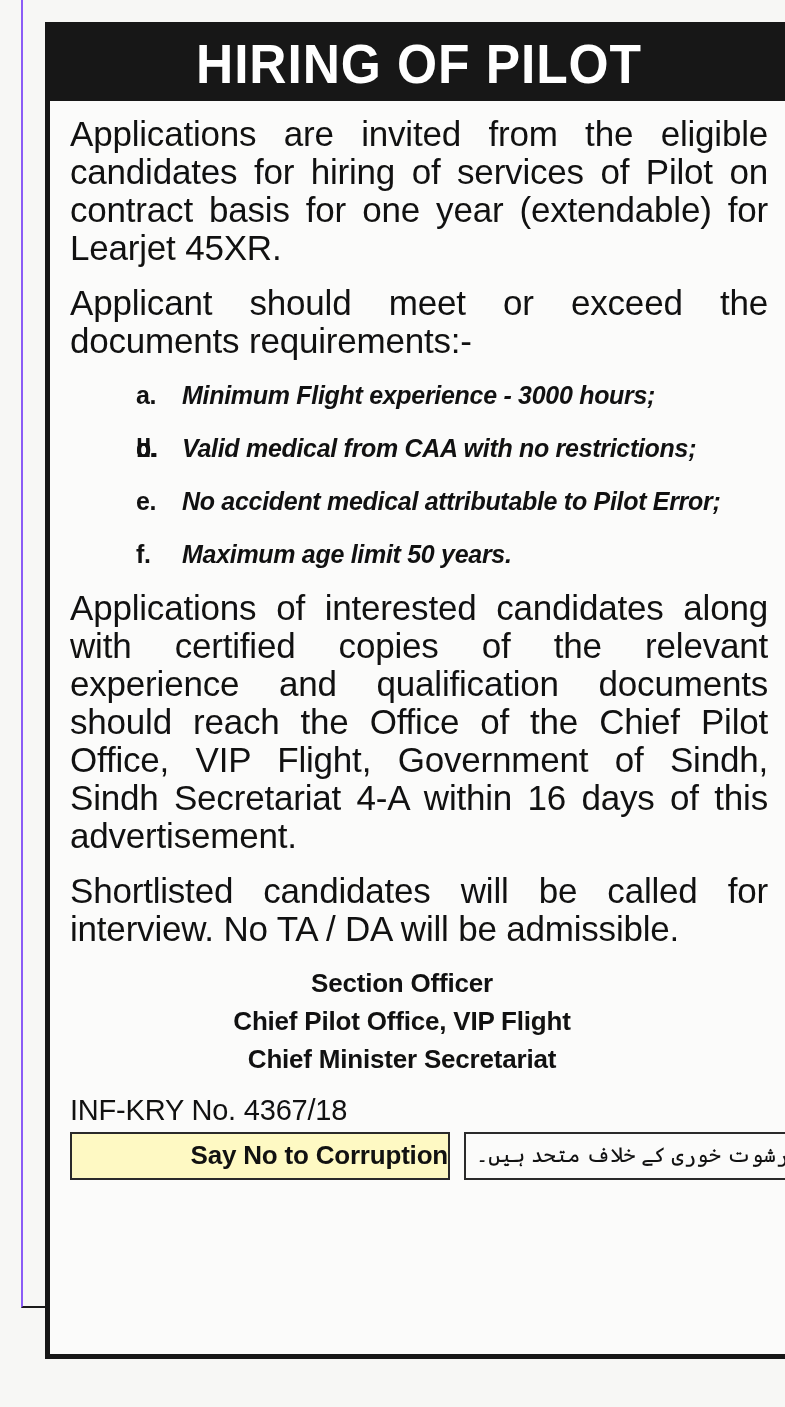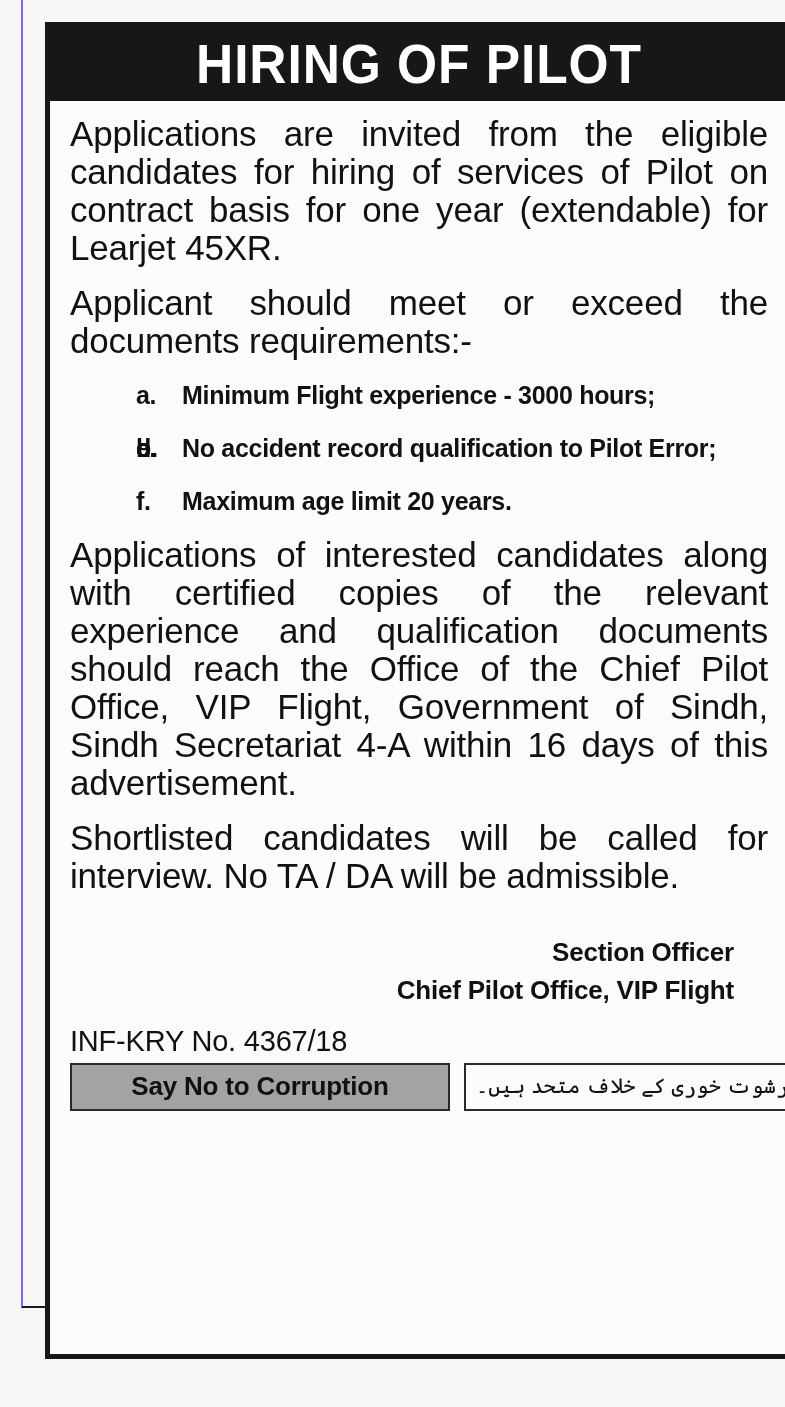--- a/index.html
+++ b/index.html
@@ -97,25 +97,26 @@
   .req-list li .marker {
     position: absolute;
     left: 66px;
     top: 0;
     width: 38px;
     font-weight: bold;
     text-align: left;
   }
   .req-list li .item-text {
     display: block;
+    font-style: italic;
   }
 
   .signature {
-    margin-top: 38px;
-    text-align: right;
+    margin-top: 16px;
+    text-align: center;
     padding-right: 34px;
   }
   .signature .sig-line {
     display: block;
     font-size: 26px;
     line-height: 38px;
     font-weight: bold;
     letter-spacing: -0.2px;
   }
 
@@ -130,22 +131,22 @@
   .footer-row {
     display: flex;
     align-items: stretch;
     gap: 14px;
     margin-top: 8px;
     margin-bottom: 2px;
   }
   .slogan-box {
     flex: 0 0 380px;
     border: 2px solid #2a2a2a;
-    background: #a3a3a3;
-    text-align: center;
+    background: #fef9c3;
+    text-align: right;
     padding: 5px 0 7px 0;
     box-sizing: border-box;
   }
   .slogan-box .slogan-text {
     font-size: 26px;
     line-height: 32px;
     font-weight: bold;
     letter-spacing: -0.2px;
   }
   .urdu-box {
@@ -190,38 +191,40 @@
           <span class="item-text">Minimum Flight experience - 3000 hours;</span>
         </li>
         <li>
           <span class="marker">b.</span>
         </li>
         <li>
           <span class="marker">c.</span>
         </li>
         <li>
           <span class="marker">d.</span>
+          <span class="item-text">Valid medical from CAA with no restrictions;</span>
         </li>
         <li>
           <span class="marker">e.</span>
-          <span class="item-text">No accident record qualification to Pilot Error;</span>
+          <span class="item-text">No accident medical attributable to Pilot Error;</span>
         </li>
         <li>
           <span class="marker">f.</span>
-          <span class="item-text">Maximum age limit 20 years.</span>
+          <span class="item-text">Maximum age limit 50 years.</span>
         </li>
       </ul>
 
       <p class="para">Applications of interested candidates along with certified copies of the relevant experience and qualification documents should reach the Office of the Chief Pilot Office, VIP Flight, Government of Sindh, Sindh Secretariat 4-A within 16 days of this advertisement.</p>
 
       <p class="para">Shortlisted candidates will be called for interview. No TA / DA will be admissible.</p>
 
       <div class="signature">
         <span class="sig-line">Section Officer</span>
         <span class="sig-line">Chief Pilot Office, VIP Flight</span>
+        <span class="sig-line">Chief Minister Secretariat</span>
       </div>
 
       <div class="ref-no">INF-KRY No. 4367/18</div>
 
       <div class="footer-row">
         <div class="slogan-box">
           <span class="slogan-text">Say No to Corruption</span>
         </div>
         <div class="urdu-box">
           <span class="urdu-text">ہم رشوت خوری کے خلاف متحد ہیں۔</span>

